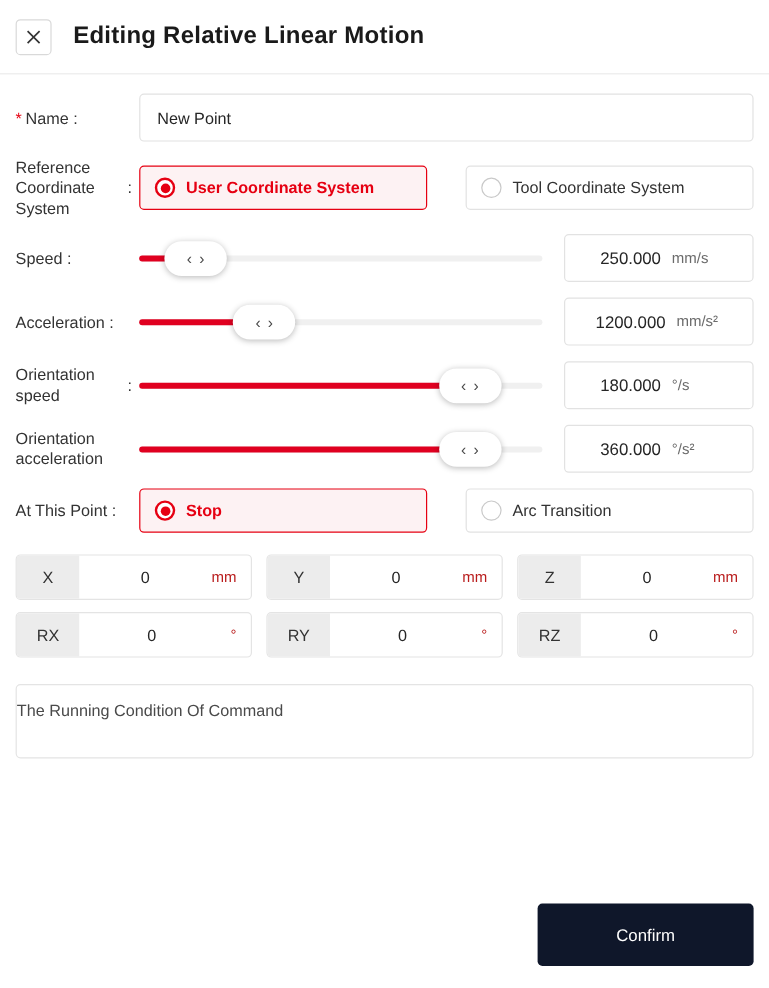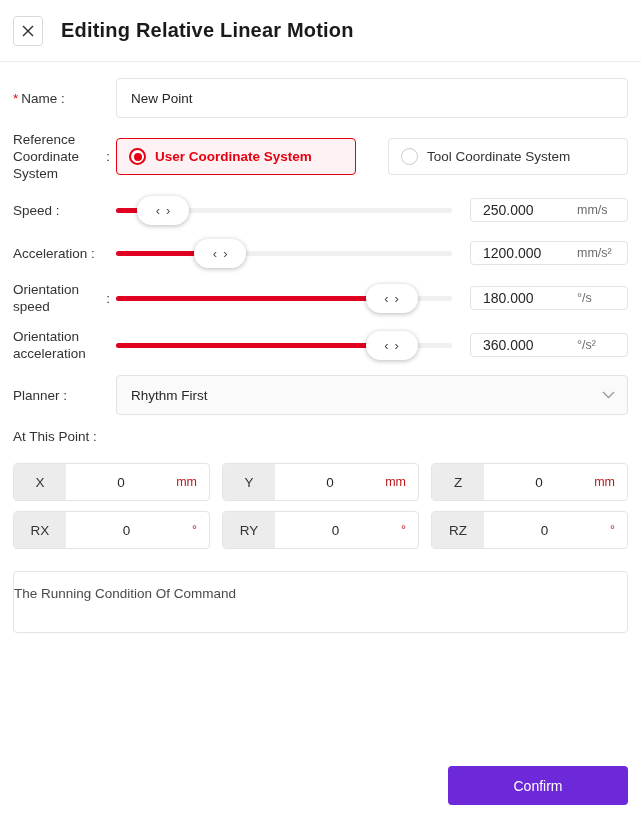--- a/index.html
+++ b/index.html
@@ -170,27 +170,27 @@
     justify-content: center;
     gap: 6px;
     cursor: pointer;
     color: #4a4a4a;
     font-size: 12px;
   }
   .knob .chev { font-size: 13px; line-height: 1; }
   .num-box {
     width: 158px;
     flex: 0 0 158px;
-    height: 24px;
+    height: 40px;
     border: 1px solid #e2e2e2;
     border-radius: 4px;
     background: #fff;
     display: flex;
     align-items: center;
-    justify-content: space-between;
+    justify-content: center;
     padding: 0 12px;
     font-size: 14px;
   }
   .num-val { color: #262626; }
   .num-unit {
     color: #6b6b6b;
     font-size: 12.5px;
     margin-left: 9px;
     min-width: 38px;
     text-align: left;
@@ -270,22 +270,22 @@
   }
   
   .footer {
     flex: 0 0 auto;
     padding: 12px 13px 18px 13px;
     display: flex;
     justify-content: flex-end;
   }
   .confirm-btn {
     width: 180px;
-    height: 39px;
-    background: #6d28d9;
+    height: 52px;
+    background: #0f172a;
     color: #fff;
     border: none;
     border-radius: 4px;
     font-size: 14px;
     font-family: "Liberation Sans", sans-serif;
     cursor: pointer;
   }
 </style>
 </head>
 <body>
@@ -398,36 +398,33 @@
             <span class="chev">›</span>
           </div>
         </div>
         <div class="num-box">
           <span class="num-val">360.000</span>
           <span class="num-unit">°/s²</span>
         </div>
       </div>
     </div>
 
-    <div class="row">
-      <div class="label">Planner :</div>
-      <div class="field">
-        <div class="select">
-          <span>Rhythm First</span>
-          <span class="caret">
-            <svg width="13" height="8" viewBox="0 0 13 8" aria-hidden="true">
-              <polyline points="1,1 6.5,6.5 12,1" fill="none" stroke="#9a9a9a" stroke-width="1.3"></polyline>
-            </svg>
-          </span>
-        </div>
-      </div>
-    </div>
 
     <div class="row">
       <div class="label">At This Point :</div>
+      <div class="radio-group">
+        <div class="radio-card selected">
+          <span class="radio-mark"></span>
+          <span class="radio-label">Stop</span>
+        </div>
+        <div class="radio-card">
+          <span class="radio-mark"></span>
+          <span class="radio-label">Arc Transition</span>
+        </div>
+      </div>
     </div>
 
     <div class="coord-grid">
       <div class="coord-cell">
         <span class="coord-key">X</span>
         <span class="coord-val">0</span>
         <span class="coord-unit">mm</span>
       </div>
       <div class="coord-cell">
         <span class="coord-key">Y</span>

